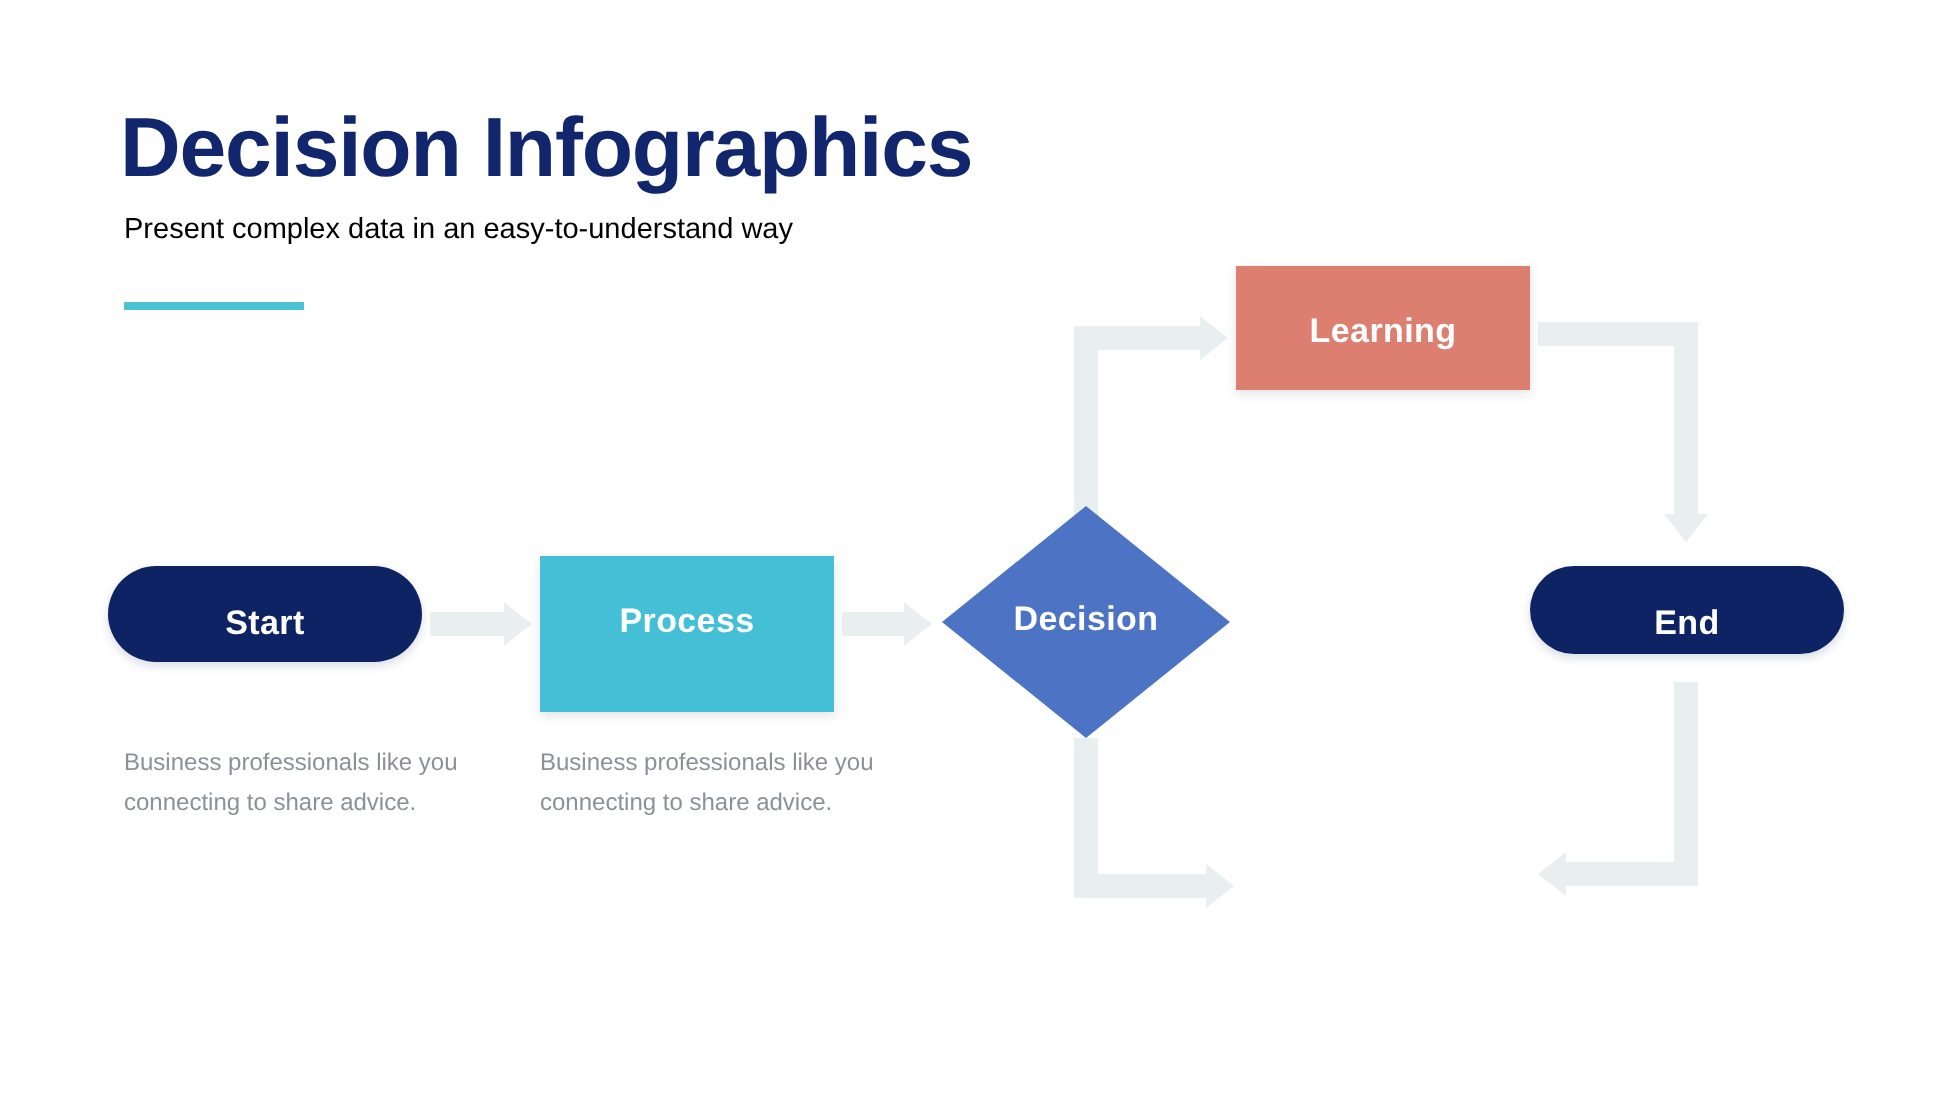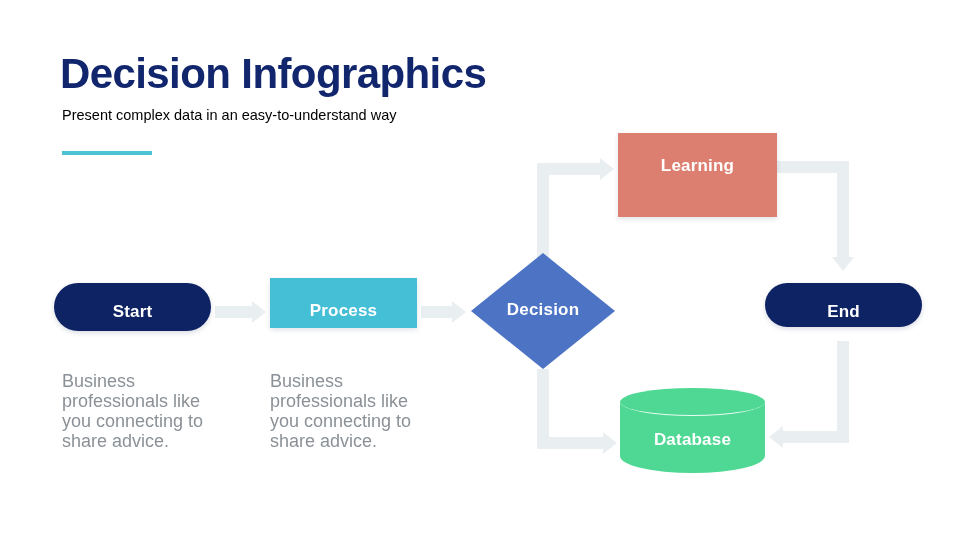--- a/index.html
+++ b/index.html
@@ -70,29 +70,28 @@
     box-shadow: 0 2px 5px rgba(20,35,80,0.13);
   }
 
   #node-start {
     left: 54px;  top: 283px;  width: 157px; height: 48px;
     background: #0e2364;
   }
   #node-start .node-label { top: 19px; }
 
   #node-process {
-    left: 270px; top: 278px; width: 147px; height: 50px;
+    left: 270px; top: 278px; width: 147px; height: 78px;
     background: #45bfd6;
   }
   #node-process .node-label { top: 23px; }
 
   #node-learning {
-    left: 618px; top: 133px; width: 147px; height: 84px;
+    left: 618px; top: 133px; width: 147px; height: 62px;
     background: #dd7f70;
-    padding-left: 12px;
   }
   #node-learning .node-label { top: 23px; }
 
   #node-end {
     left: 765px; top: 283px; width: 157px; height: 44px;
     background: #0e2364;
   }
   #node-end .node-label { top: 19px; }
 
   
@@ -151,21 +150,21 @@
   .arrowhead.down {
     border-left: 11px solid transparent;
     border-right: 11px solid transparent;
     border-top: 14px solid #e9eef1;
   }
 
   
   .caption {
     position: absolute;
     width: 170px;
-    font-size: 18px;
+    font-size: 12px;
     line-height: 20px;
     color: #8b9197;
   }
   #caption-start   { left: 62px;  top: 371px; }
   #caption-process { left: 270px; top: 371px; }
 </style>
 </head>
 <body>
 
 <div id="slide">
@@ -212,23 +211,18 @@
   </div>
 
   <div class="rect" id="node-learning">
     <div class="node-label">Learning</div>
   </div>
 
   <div class="pill" id="node-end">
     <div class="node-label">End</div>
   </div>
 
-  <div id="node-database">
-    <div class="cyl-body"></div>
-    <div class="cyl-top"></div>
-    <div class="node-label">Database</div>
-  </div>
 
   <div class="caption" id="caption-start">Business professionals like you connecting to share advice.</div>
 
   <div class="caption" id="caption-process">Business professionals like you connecting to share advice.</div>
 
 </div>
 
 </body></html>

